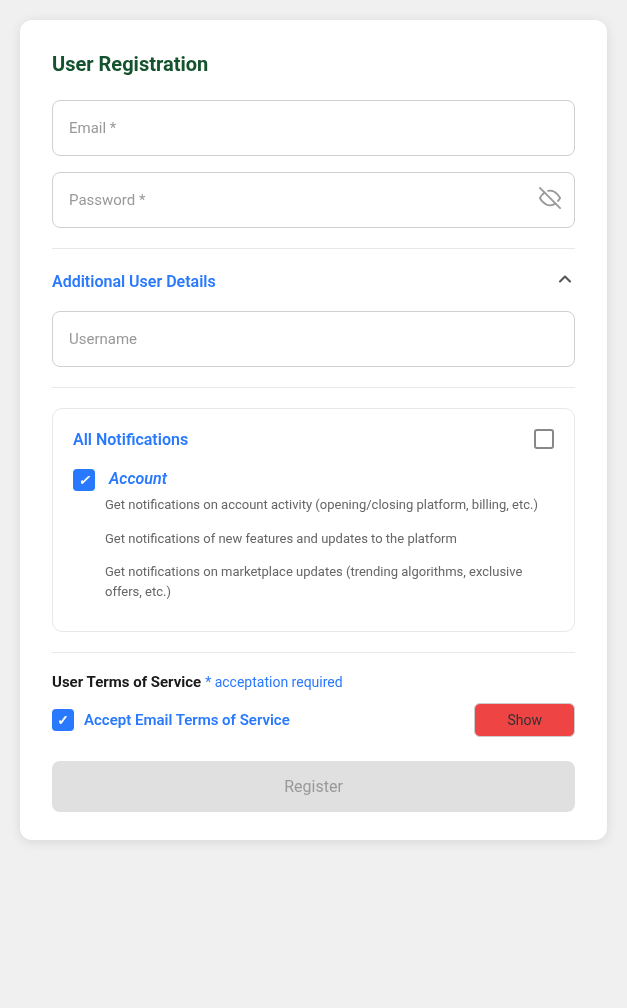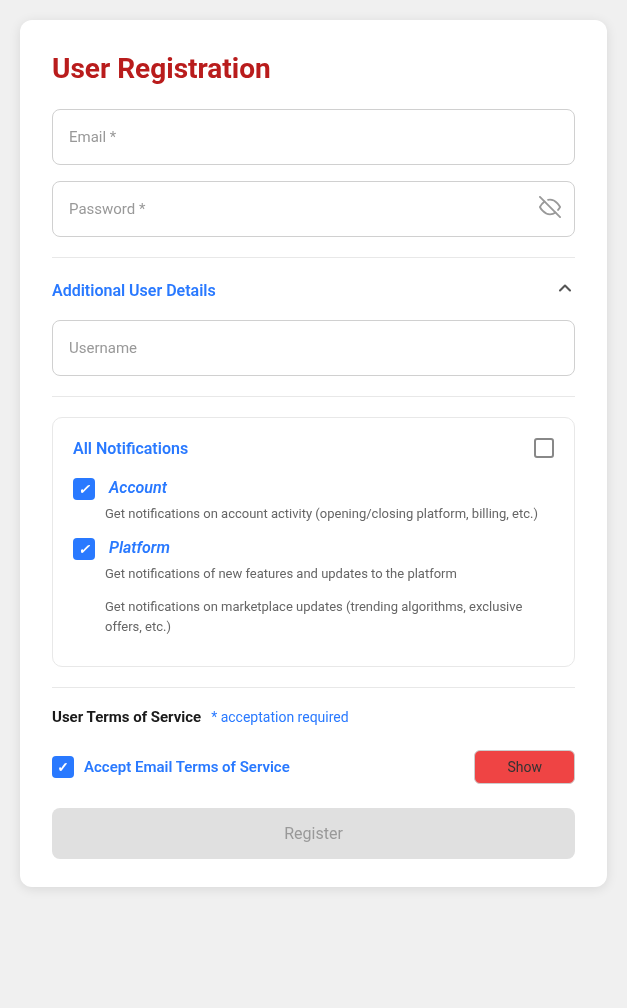--- a/index.html
+++ b/index.html
@@ -20,23 +20,23 @@
 
     .card {
       background: #ffffff;
       border-radius: 12px;
       box-shadow: 0 2px 12px rgba(0,0,0,0.1);
       width: 600px;
       padding: 32px 32px 28px 32px;
     }
 
     .page-title {
-      font-size: 28px;
+      font-size: 20px;
       font-weight: 700;
-      color: #b91c1c;
+      color: #14532d;
       margin-bottom: 24px;
     }
 
     .input-group {
       margin-bottom: 16px;
     }
 
     .text-input {
       width: 100%;
       border: 1.5px solid #d0d0d0;
@@ -171,22 +171,22 @@
       margin-bottom: 12px;
     }
 
     .tos-section {
       margin-top: 20px;
     }
 
     .tos-header {
       display: flex;
       align-items: center;
-      gap: 10px;
-      margin-bottom: 24px;
+      gap: 4px;
+      margin-bottom: 12px;
     }
 
     .tos-title {
       font-size: 15px;
       font-weight: 700;
       color: #1a1a1a;
     }
 
     .tos-required {
       font-size: 14px;
@@ -280,24 +280,20 @@
 
     <div class="notification-item">
       <div class="notification-item-header">
         <div class="checked-checkbox"></div>
         <span class="notification-label">Account</span>
       </div>
       <div class="notification-desc">Get notifications on account activity (opening/closing platform, billing, etc.)</div>
     </div>
 
     <div class="notification-item">
-      <div class="notification-item-header">
-        <div class="checked-checkbox"></div>
-        <span class="notification-label">Platform</span>
-      </div>
       <div class="notification-desc">Get notifications of new features and updates to the platform</div>
     </div>
 
     <div class="notification-item">
       <div class="notification-desc">Get notifications on marketplace updates (trending algorithms, exclusive offers, etc.)</div>
     </div>
   </div>
 
   <hr class="divider">
 

